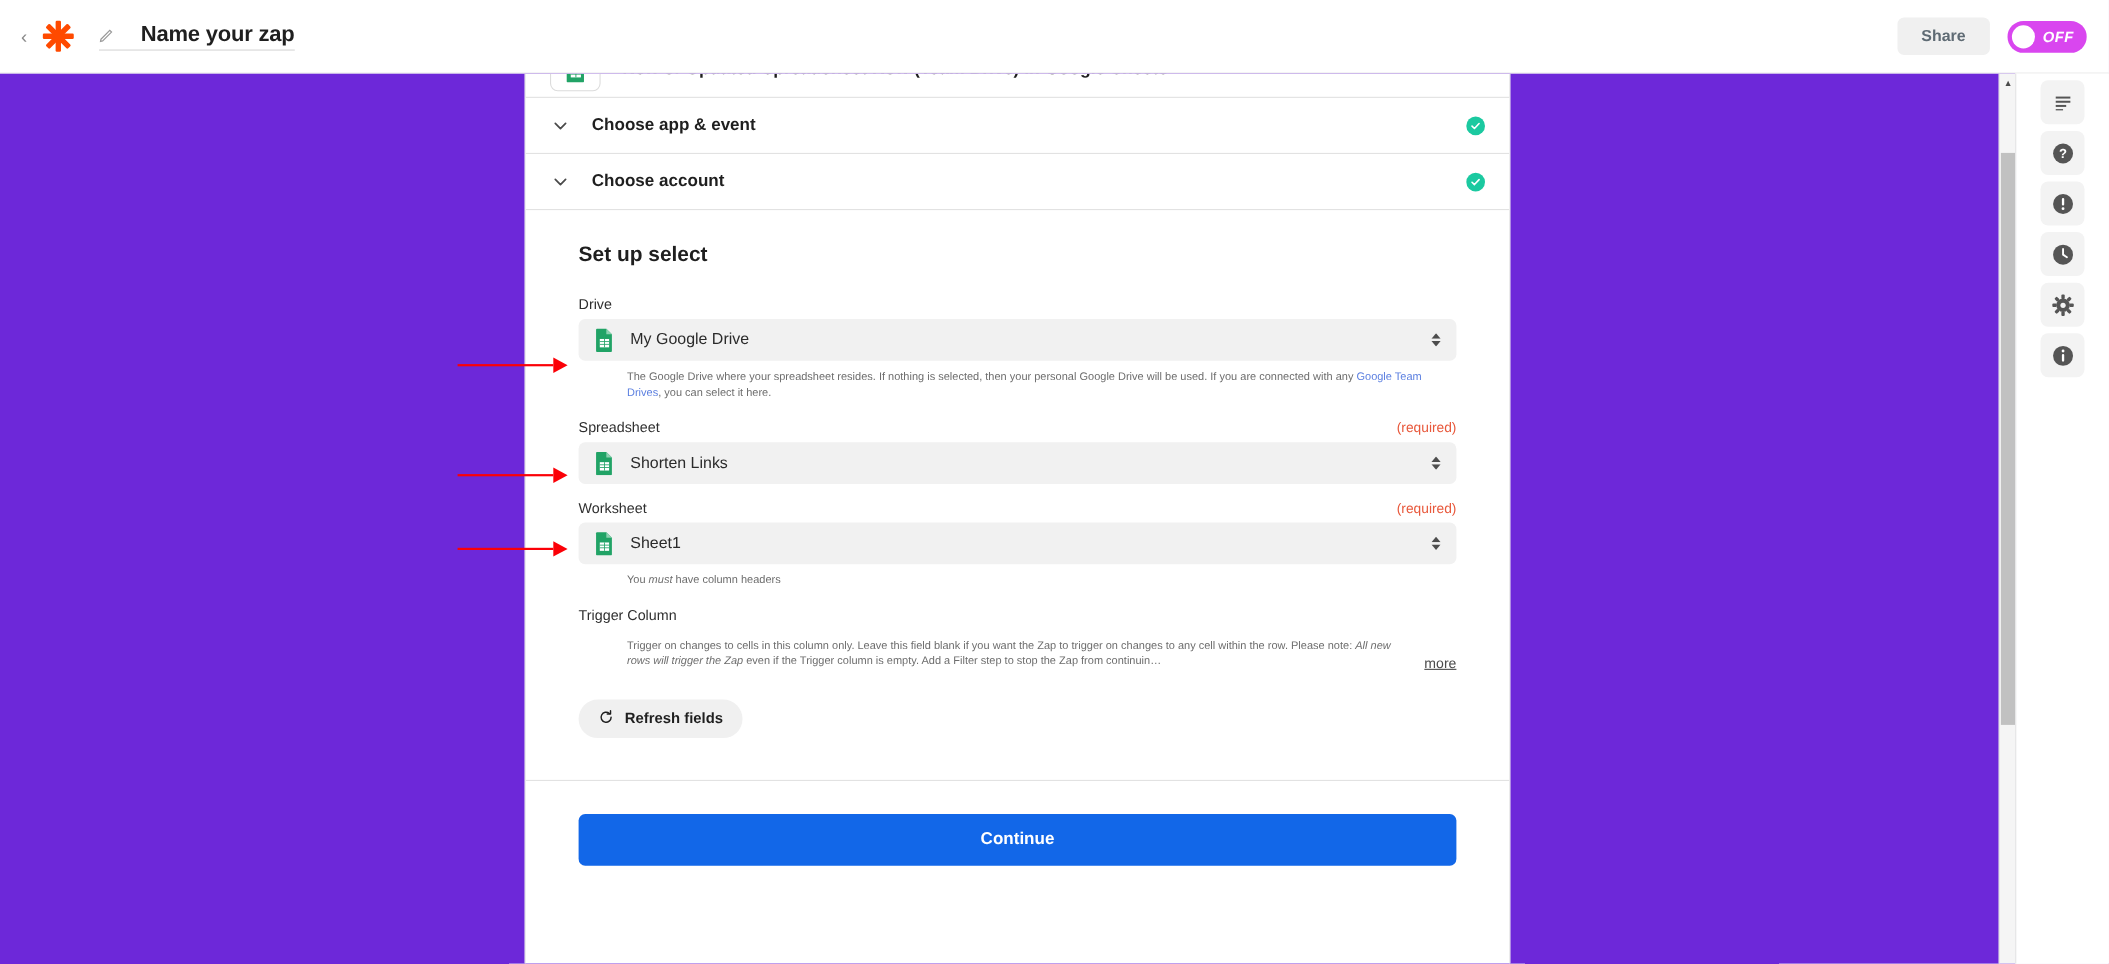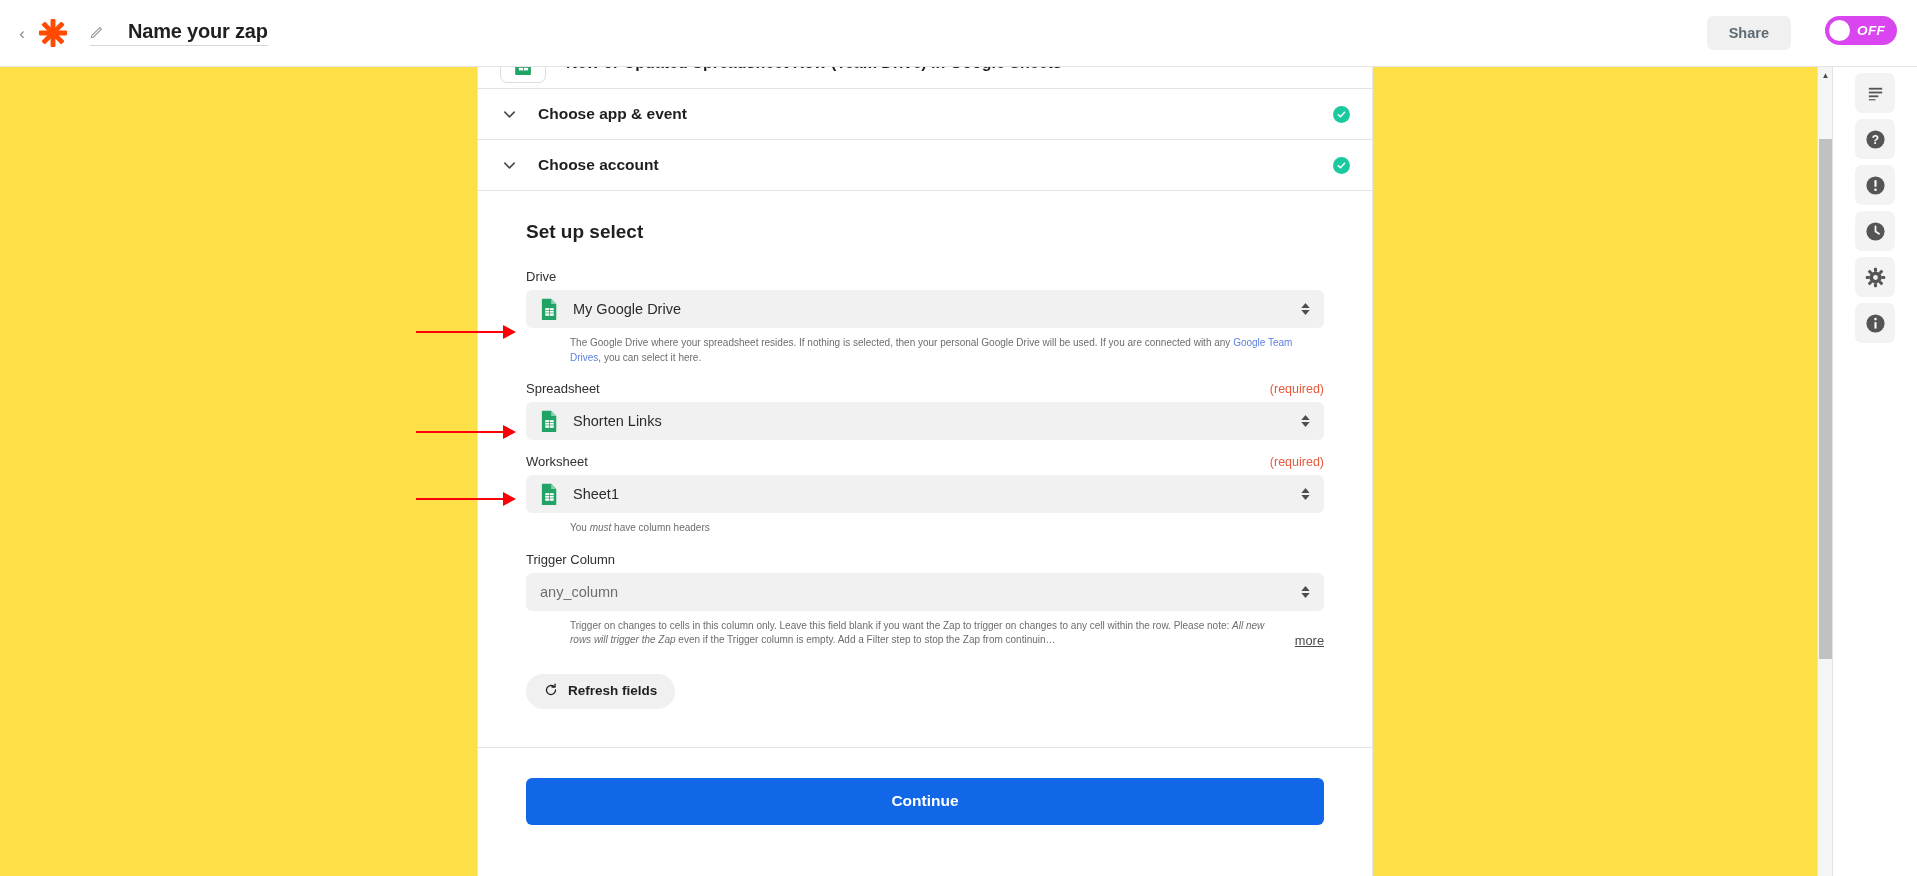--- a/index.html
+++ b/index.html
@@ -28,21 +28,21 @@
   .zap-title-wrap {
     margin-left: 22px; display: flex; align-items: center; gap: 24px;
     border-bottom: 1px solid #d6d6d6; padding-bottom: 2px;
   }
   .pencil-icon { width: 14px; height: 14px; color: #9b9b9b; }
   .zap-title {
     font-size: 20px; font-weight: bold; color: #1f1f1f; letter-spacing: -0.2px;
   }
   .topbar-right {
     margin-left: auto; margin-right: 20px;
-    display: flex; gap: 34px;
+    display: flex; align-items: center; gap: 16px;
   }
   .share-btn {
     background: #f0f0f0; border: none; border-radius: 6px;
     padding: 9px 22px; font-size: 14.5px; font-weight: bold;
     color: #5f6b74; font-family: "Liberation Sans", sans-serif;
     cursor: pointer;
   }
   .toggle {
     width: 72px; height: 29px; border-radius: 15px;
     background: #d946ef; display: flex; align-items: center;
@@ -59,21 +59,21 @@
 
   
   .page {
     position: absolute; top: 67px; left: 0;
     width: 1917px; height: 809px;
     background: #ffffff;
   }
   .canvas {
     position: absolute; top: 0; left: 0;
     width: 1832px; height: 809px;
-    background: #fde047;
+    background: #6d28d9;
     overflow: hidden;
   }
 
   
   .col {
     position: absolute; left: 477px; top: 0;
     width: 896px; min-height: 809px;
     background: #ffffff;
     border-left: 1px solid #e6e6e6;
     border-right: 1px solid #e6e6e6;
@@ -408,31 +408,20 @@
           </div>
         </div>
 
         <div class="gap-lg"></div>
 
         
         <div class="field">
           <div class="field-head">
             <span class="field-label">Trigger Column</span>
           </div>
-          <div class="select">
-            <span class="select-value no-icon placeholder">any_column</span>
-            <span class="select-arrows">
-              <svg width="9" height="5" viewBox="0 0 10 6">
-                  <path d="M5 0 L10 6 L0 6 Z" fill="#4d4d4d"></path>
-                </svg>
-              <svg width="9" height="5" viewBox="0 0 10 6">
-                  <path d="M5 6 L0 0 L10 0 Z" fill="#4d4d4d"></path>
-                </svg>
-            </span>
-          </div>
           <div class="help-row">
             <div class="help">
               <span>Trigger on changes to cells in this column only. Leave this field blank if you want the Zap to trigger on changes to any cell within the row. Please note: </span><em>All new rows will trigger the Zap</em><span> even if the Trigger column is empty. Add a Filter step to stop the Zap from continuin…</span>
             </div>
             <div class="more-link">more</div>
           </div>
         </div>
 
         
         <button class="refresh-btn">

